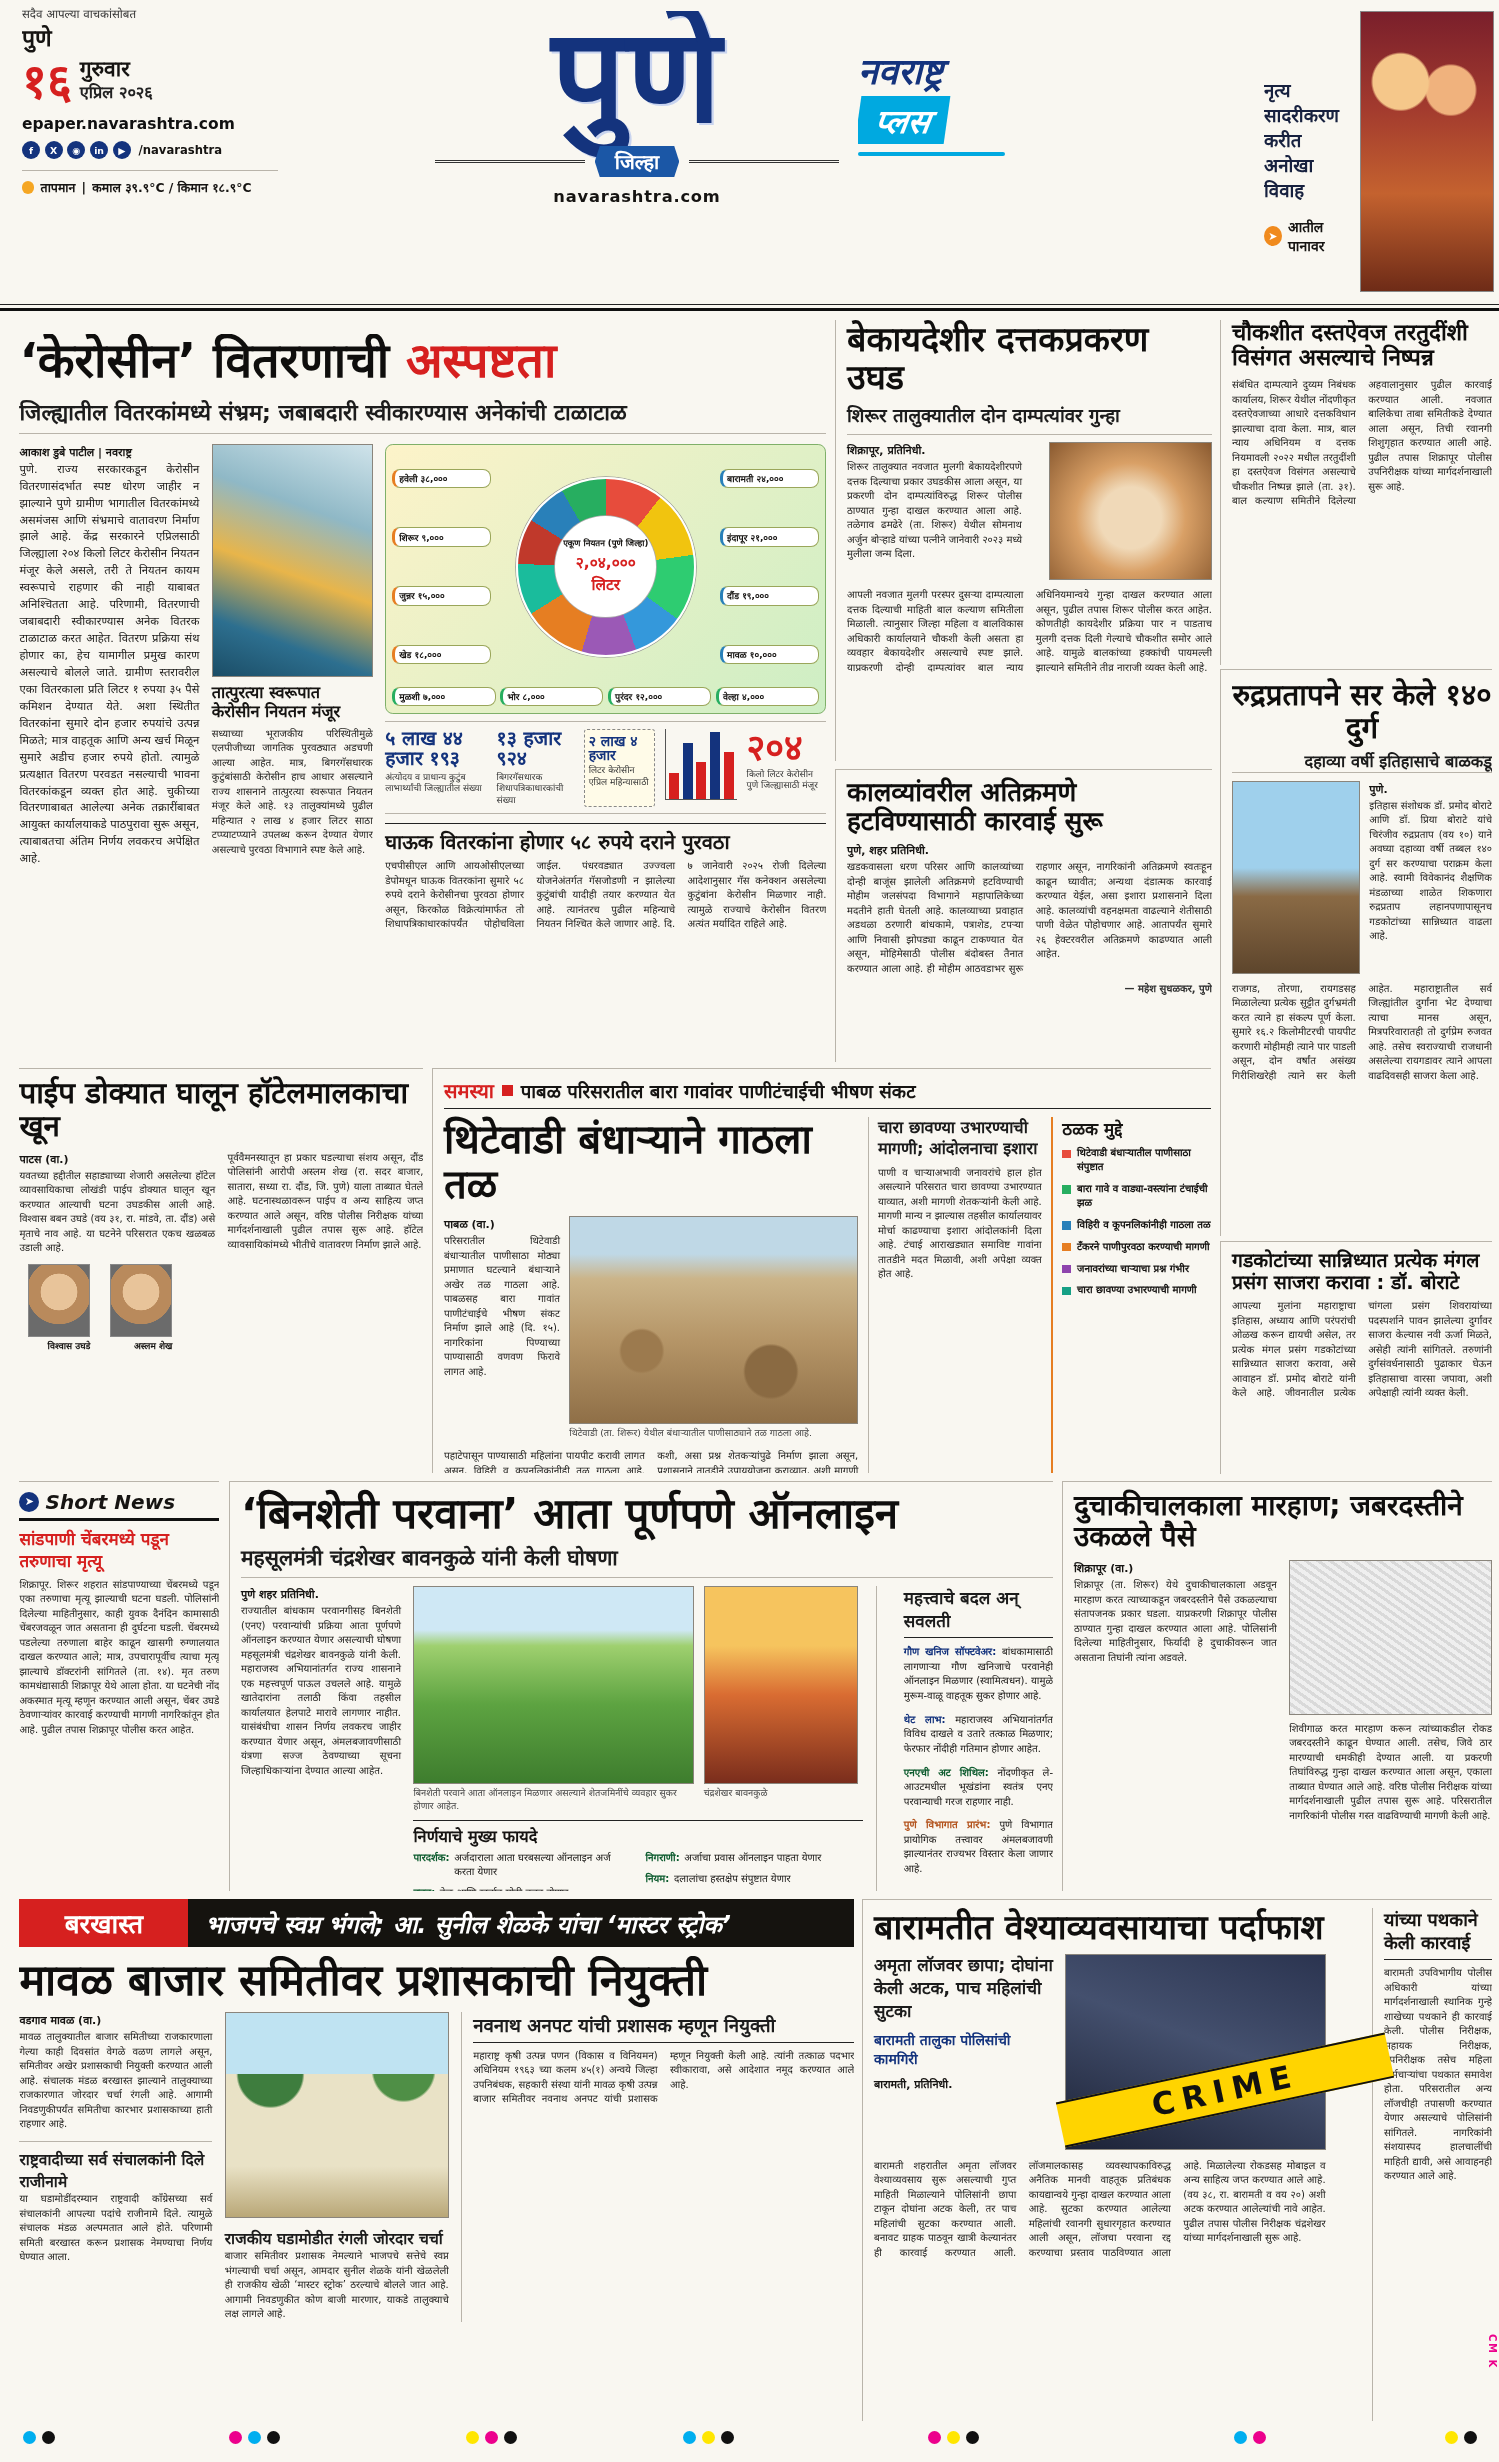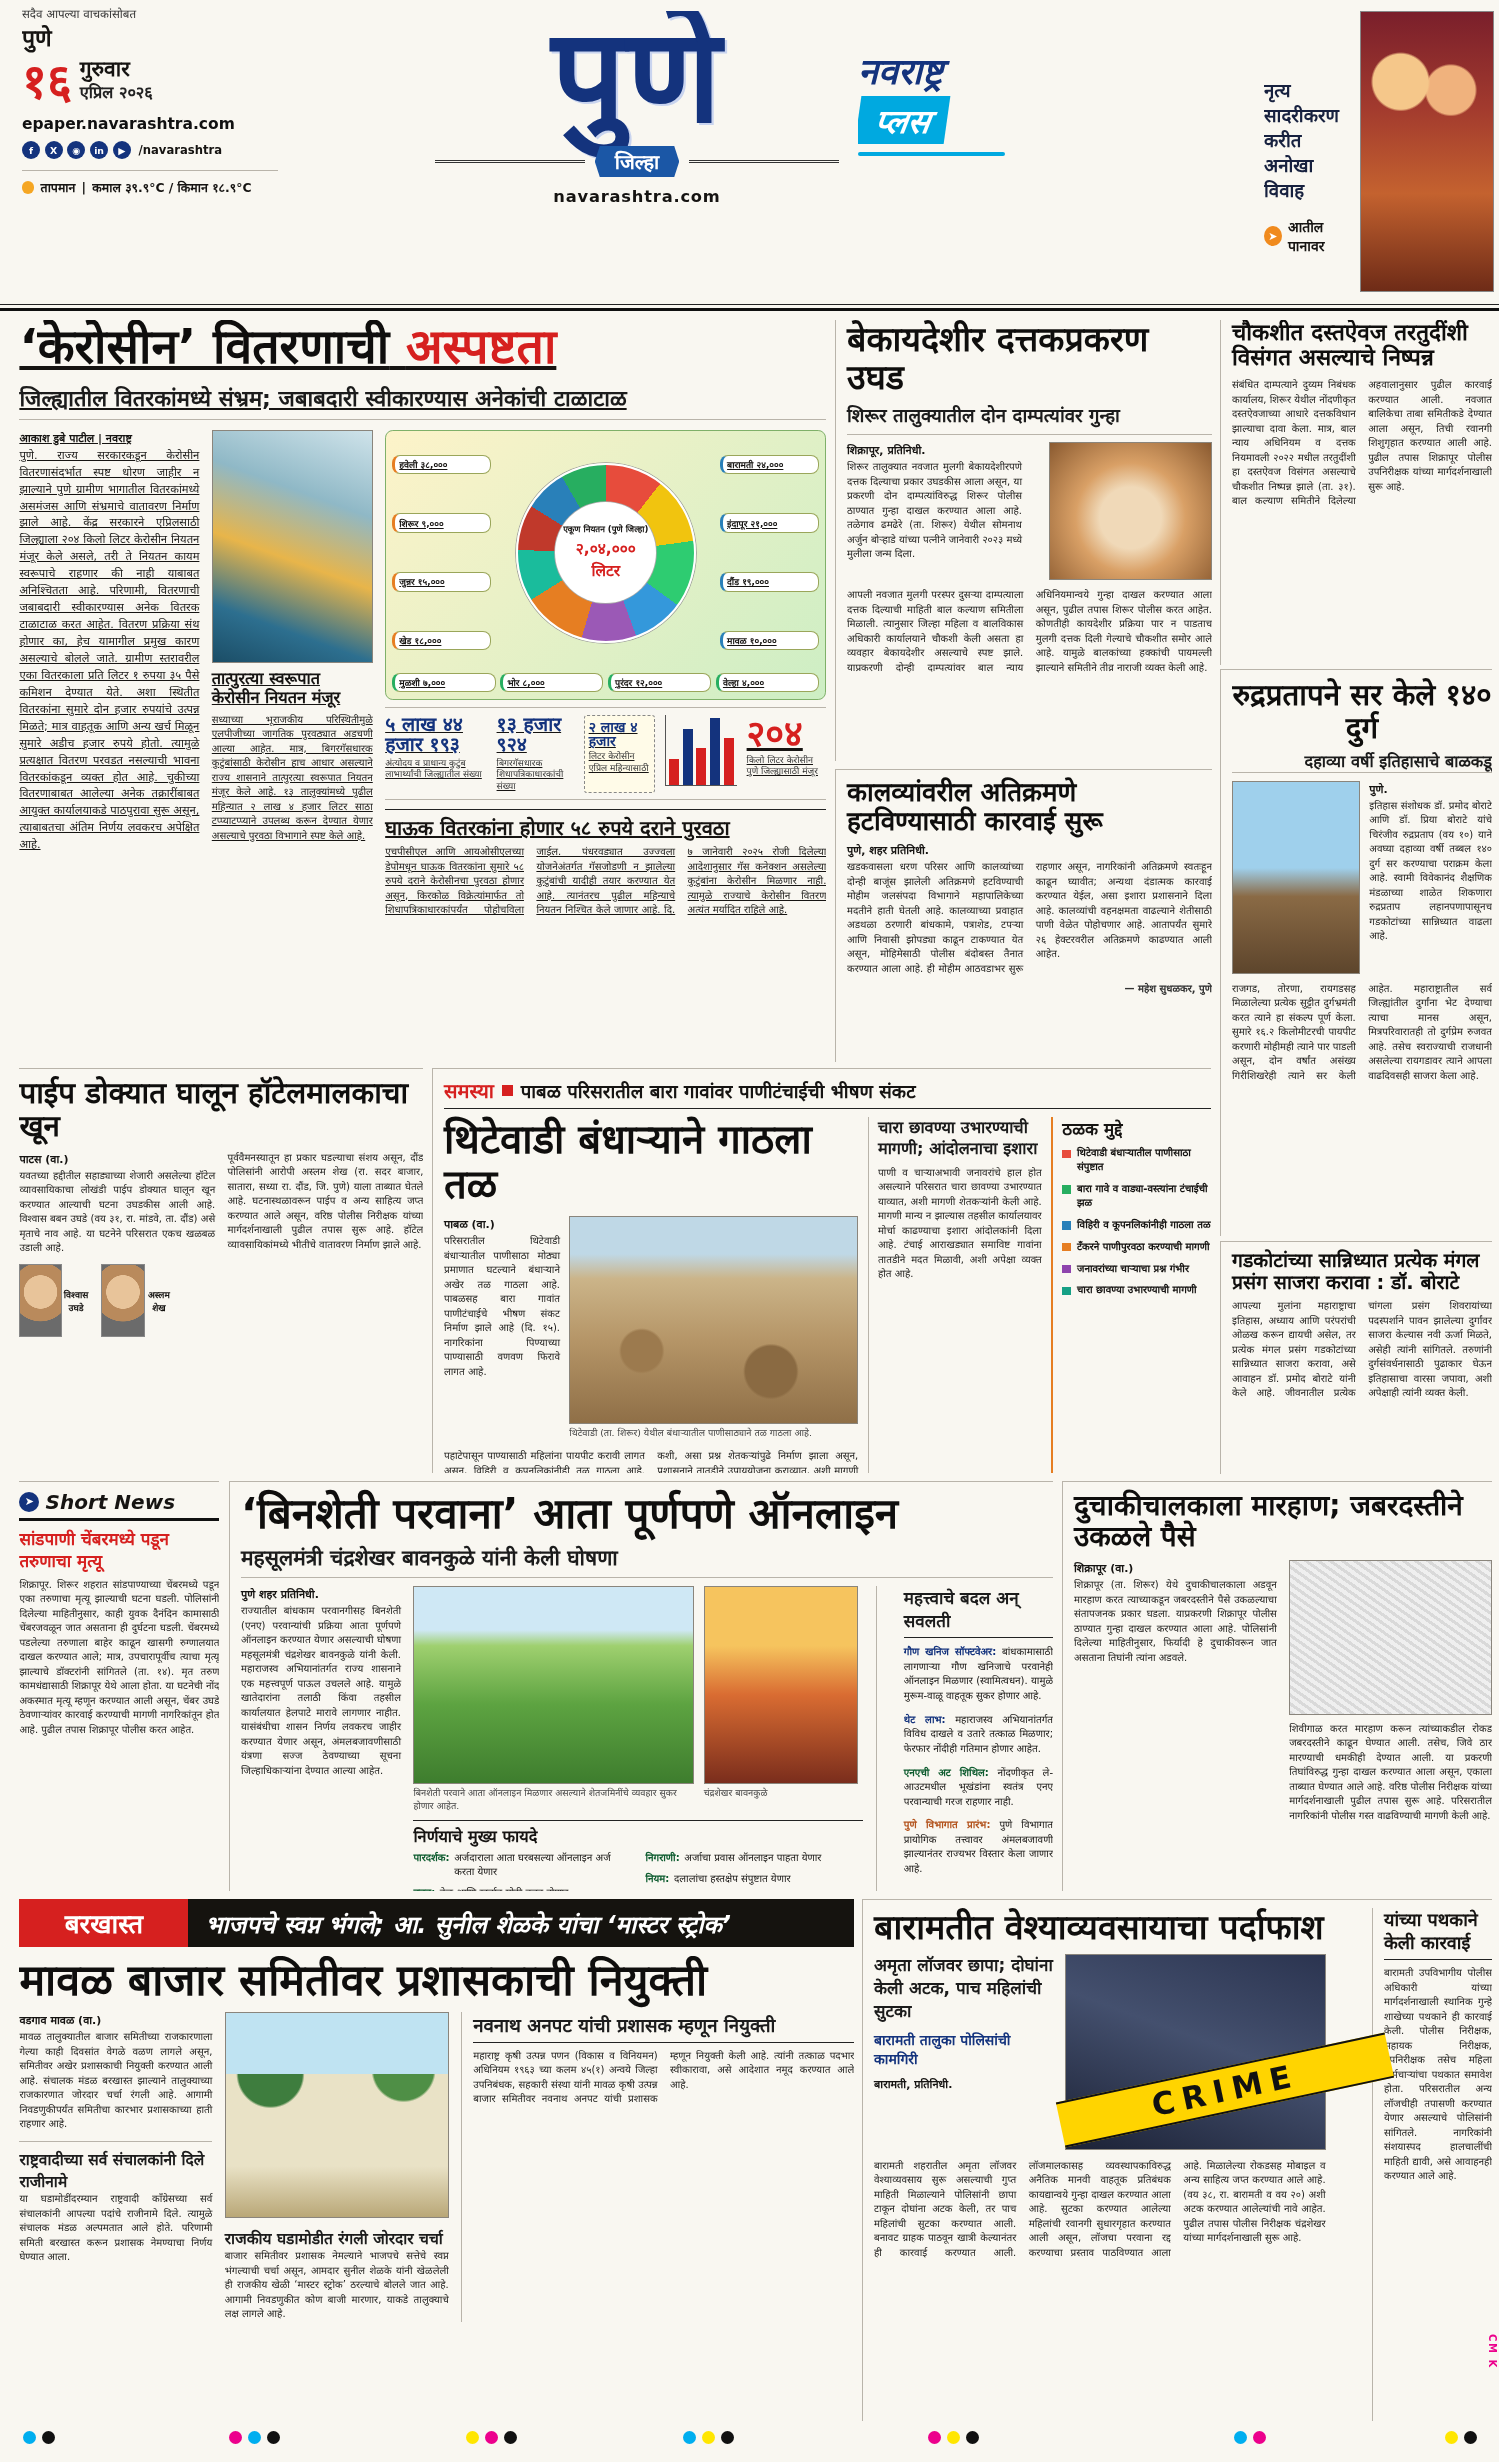--- a/index.html
+++ b/index.html
@@ -139,21 +139,21 @@
      linear-gradient(180deg,#9fc9dd 0 30%,#e9e2c6 30% 75%,#b9a777 100%);}
 
   
   .bar-grid{display:grid;grid-template-columns:1fr 154px;gap:12.4px;height:100%;}
   .crime-photo{flex:1;height:196px;background:linear-gradient(200deg,#2b3450 0%,#44506e 45%,#1c2236 100%);position:relative;}
   .crime-tape{position:absolute;left:-9.3px;top:58%;width:130%;transform:rotate(-12deg);background:#ffd400;color:#111;font-size:31px;font-weight:800;letter-spacing:7.8px;text-align:center;padding:3.1px 0;border-top:2.3px solid #111;border-bottom:2.3px solid #111;}
   .squad-title{font-size:18px;font-weight:800;line-height:1.3;border-bottom:1.6px solid #222;padding-bottom:4.7px;margin-bottom:6.2px;}
 
   
   .por-row{display:flex;gap:11px;margin:7.8px 0;}
-  .por{display:flex;flex-direction:row;align-items:center;width:71px;}
+  .por{display:flex;flex-direction:column;align-items:flex-end;width:71px;}
   .por .img{width:62px;height:73px;border:0.8px solid #888;background:radial-gradient(circle at 50% 38%,#e8c49a 0 34%,#b98a5c 35% 60%,#6b6b6b 61%);}
   .por .nm{font-size:9px;font-weight:700;margin-top:2.3px;text-align:center;}
 
   .fort-photo{width:128px;height:193px;background:linear-gradient(180deg,#9fd0ec 0 45%,#8a6a45 60%,#5d452c 100%);}
   .hands-photo{width:163px;height:138px;background:radial-gradient(circle at 50% 55%,#f0d9b8 0 28%,#d9a066 50%,#8a5a30 100%);}
 
   .quote-credit{font-size:10px;font-weight:700;text-align:right;color:#333;margin-top:4.7px;}
 
   
   .regs{position:absolute;bottom:11px;left:0;width:100%;height:20px;}
@@ -219,21 +219,21 @@
       </div>
     </div>
     <div class="abs" style="left:1360px;top:11px;width:134px;height:281px;">
       <div class="promo-img"></div>
     </div>
 
   </header>
 
   <div class="abs mh-rule" style="left:0;top:304px;width:1500px;"></div>
 
-  <section class="abs" style="left:19.4px;top:320px;width:807px;height:744px;text-decoration:underline;">
+  <section class="abs" style="left:19.4px;top:334px;width:807px;height:744px;">
     <h1 class="hl" style="font-size:48px;">
       <span>‘केरोसीन’ वितरणाची</span>
       <span style="color:var(--red);">अस्पष्टता</span>
     </h1>
     <div class="deck" style="font-size:22px;margin-top:7.8px;border-bottom:0.8px solid var(--line);padding-bottom:7.8px;">जिल्ह्यातील वितरकांमध्ये संभ्रम; जबाबदारी स्वीकारण्यास अनेकांची टाळाटाळ</div>
 
     <div class="ker-grid">
       <div>
         <div class="byline">आकाश डुबे पाटील | नवराष्ट्र</div>
         <p class="bt">पुणे. राज्य सरकारकडून केरोसीन वितरणासंदर्भात स्पष्ट धोरण जाहीर न झाल्याने पुणे ग्रामीण भागातील वितरकांमध्ये असमंजस आणि संभ्रमाचे वातावरण निर्माण झाले आहे. केंद्र सरकारने एप्रिलसाठी जिल्ह्याला २०४ किलो लिटर केरोसीन नियतन मंजूर केले असले, तरी ते नियतन कायम स्वरूपाचे राहणार की नाही याबाबत अनिश्चितता आहे. परिणामी, वितरणाची जबाबदारी स्वीकारण्यास अनेक वितरक टाळाटाळ करत आहेत. वितरण प्रक्रिया संथ होणार का, हेच यामागील प्रमुख कारण असल्याचे बोलले जाते. ग्रामीण स्तरावरील एका वितरकाला प्रति लिटर १ रुपया ३५ पैसे कमिशन देण्यात येते. अशा स्थितीत वितरकांना सुमारे दोन हजार रुपयांचे उत्पन्न मिळते; मात्र वाहतूक आणि अन्य खर्च मिळून सुमारे अडीच हजार रुपये होतो. त्यामुळे प्रत्यक्षात वितरण परवडत नसल्याची भावना वितरकांकडून व्यक्त होत आहे. चुकीच्या वितरणाबाबत आलेल्या अनेक तक्रारींबाबत आयुक्त कार्यालयाकडे पाठपुरावा सुरू असून, त्याबाबतचा अंतिम निर्णय लवकरच अपेक्षित आहे.</p>

